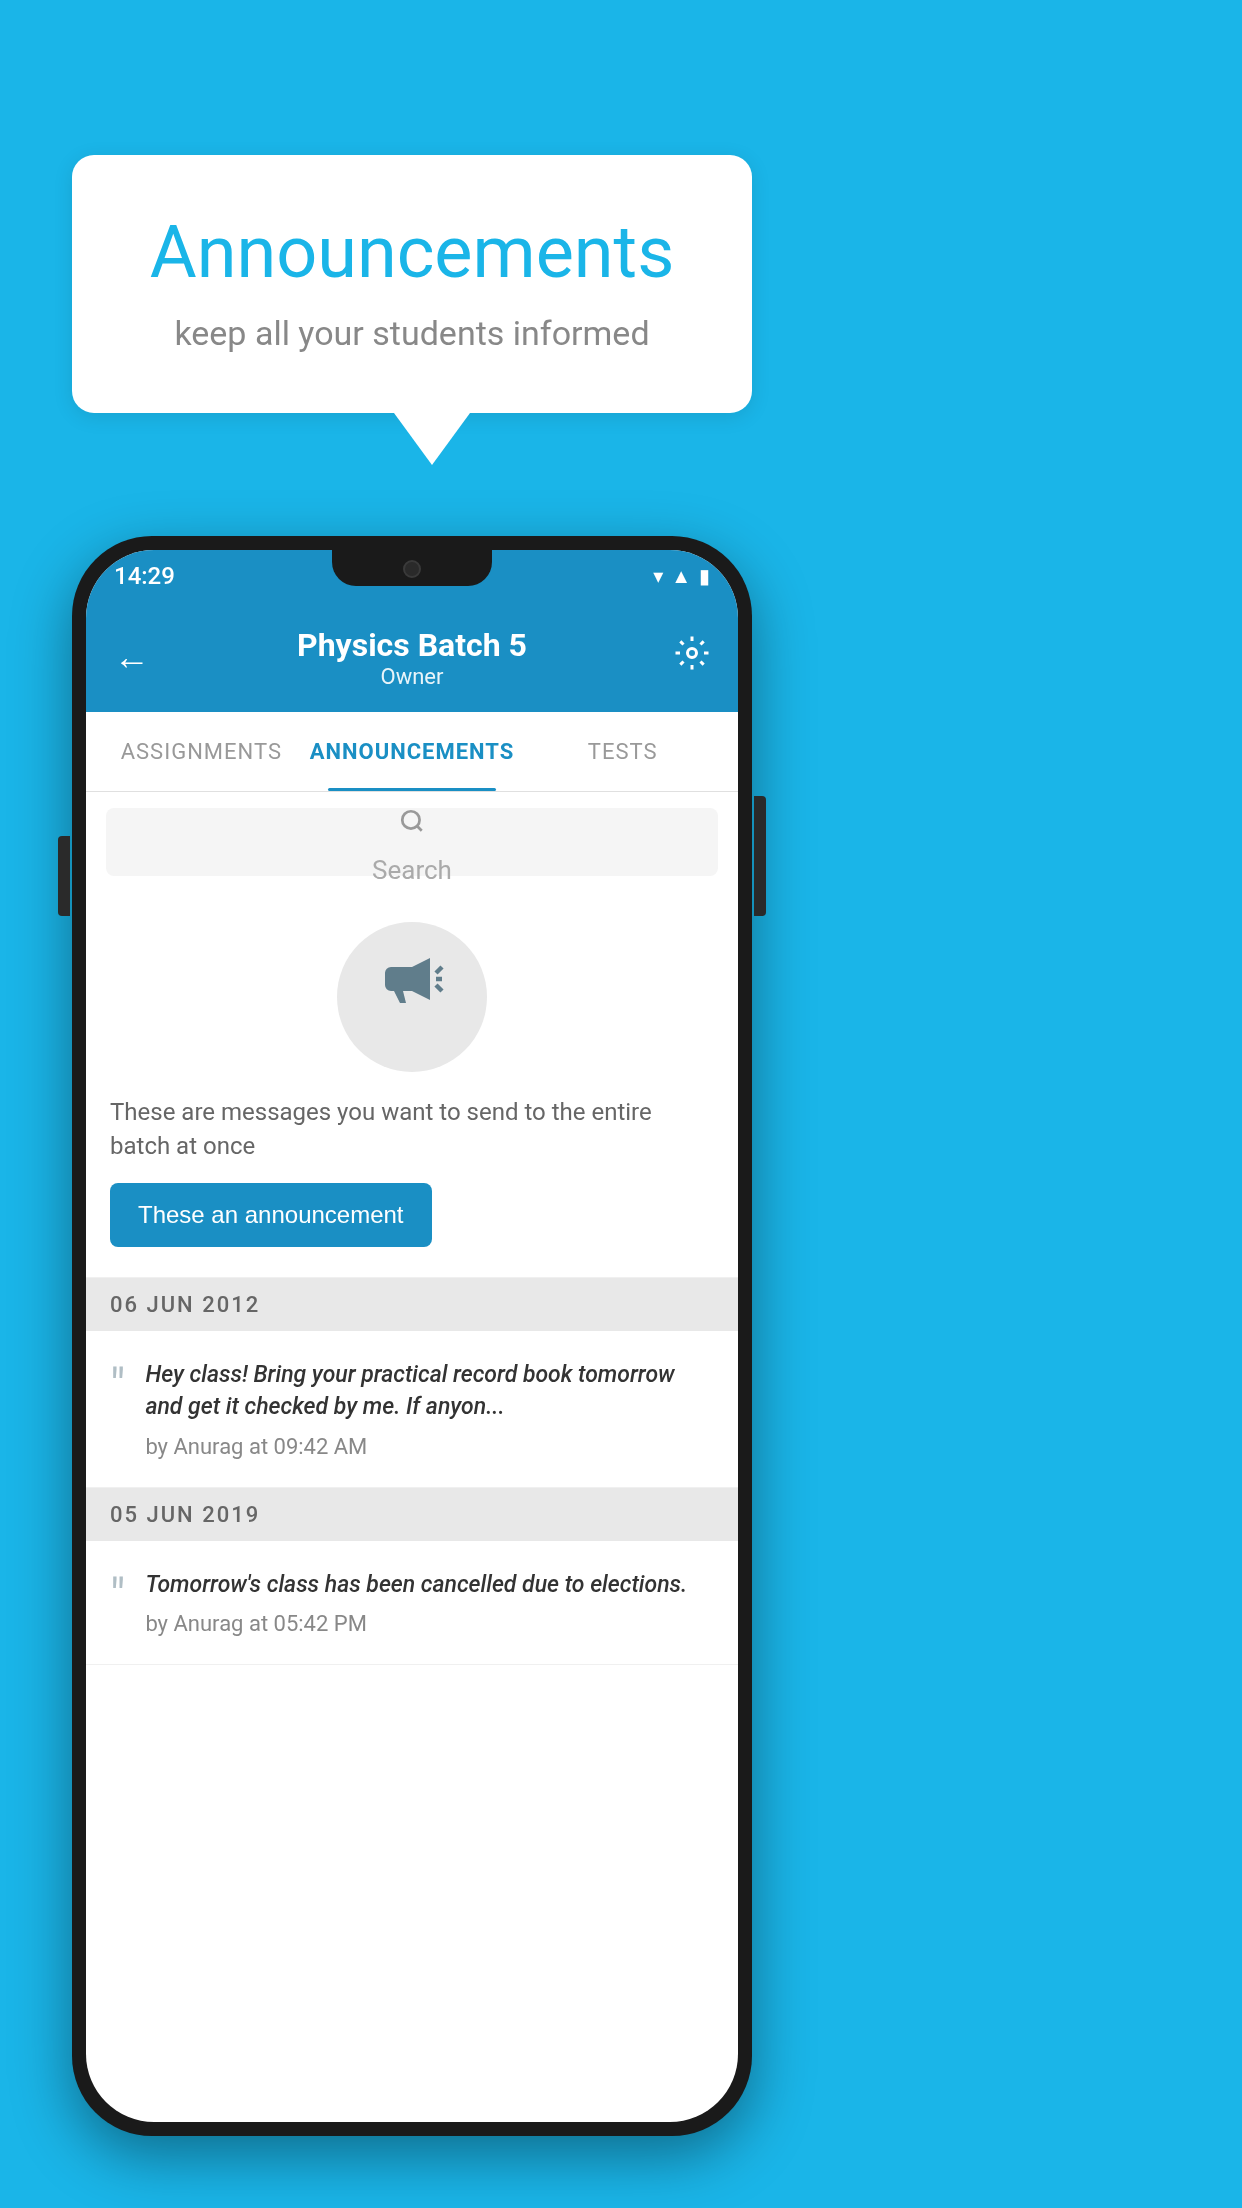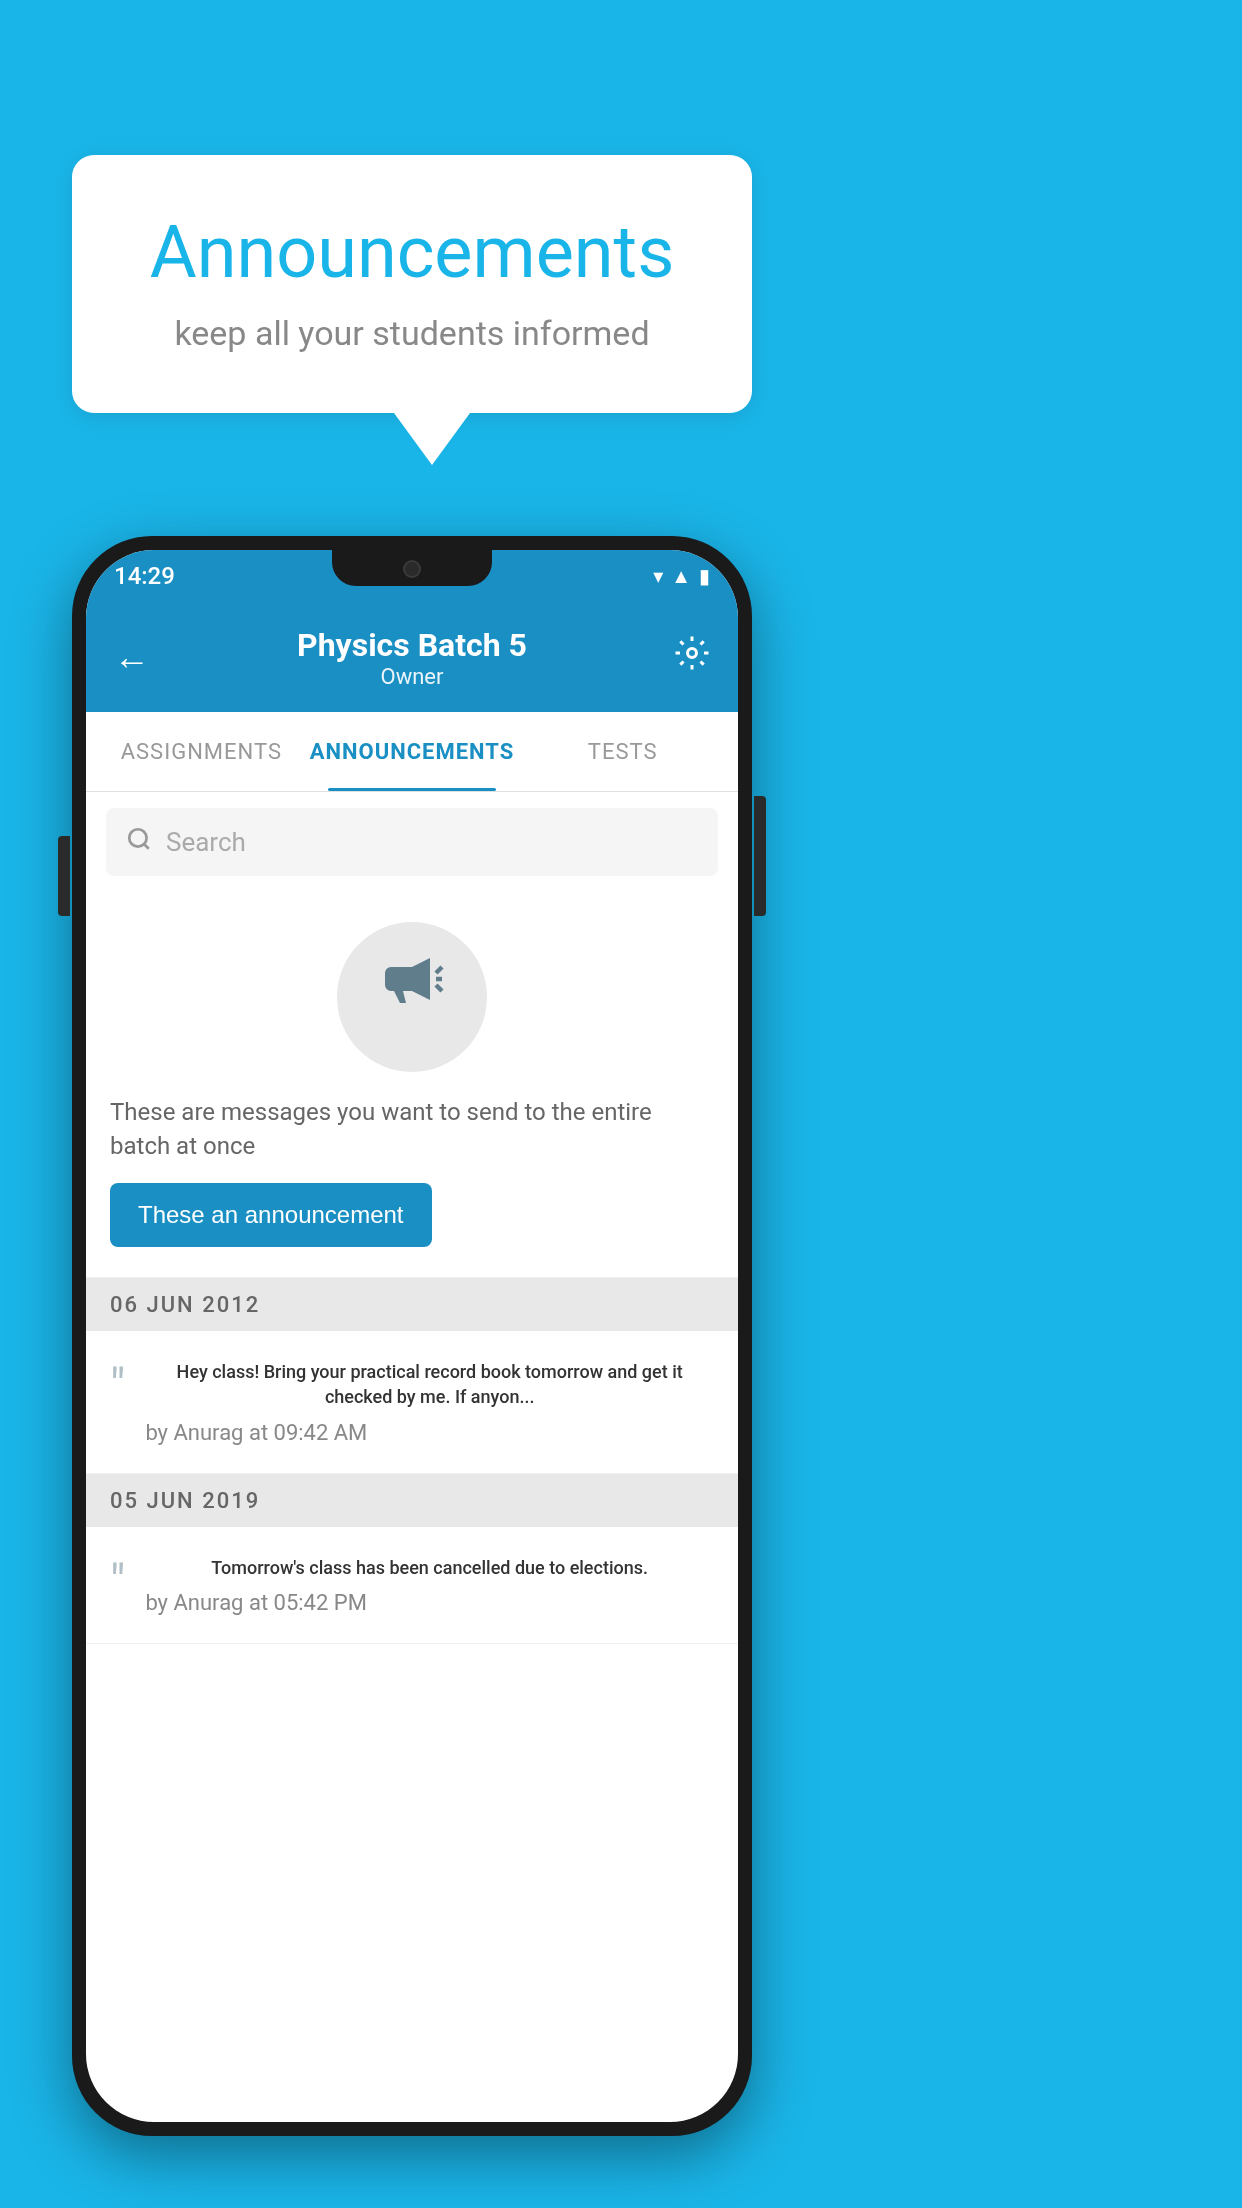--- a/index.html
+++ b/index.html
@@ -244,20 +244,21 @@
     }
 
     .search-bar {
       background: #f5f5f5;
       border-radius: 8px;
       height: 68px;
       display: flex;
       align-items: center;
       padding: 0 20px;
       gap: 14px;
+      flex-direction: column;
     }
 
     .search-icon {
       color: #999;
       font-size: 28px;
     }
 
     .search-text {
       color: #aaa;
       font-size: 26px;
@@ -337,26 +338,26 @@
       font-size: 48px;
       line-height: 1;
       margin-top: 4px;
     }
 
     .announcement-content {
       flex: 1;
     }
 
     .announcement-text {
-      font-size: 18px;
+      font-size: 23px;
       color: #333;
+      font-style: italic;
       font-weight: 500;
       line-height: 1.4;
       margin-bottom: 10px;
-      text-align: center;
     }
 
     .announcement-meta {
       font-size: 22px;
       color: #888;
     }
 
     
     .gear-svg {
       width: 36px;

